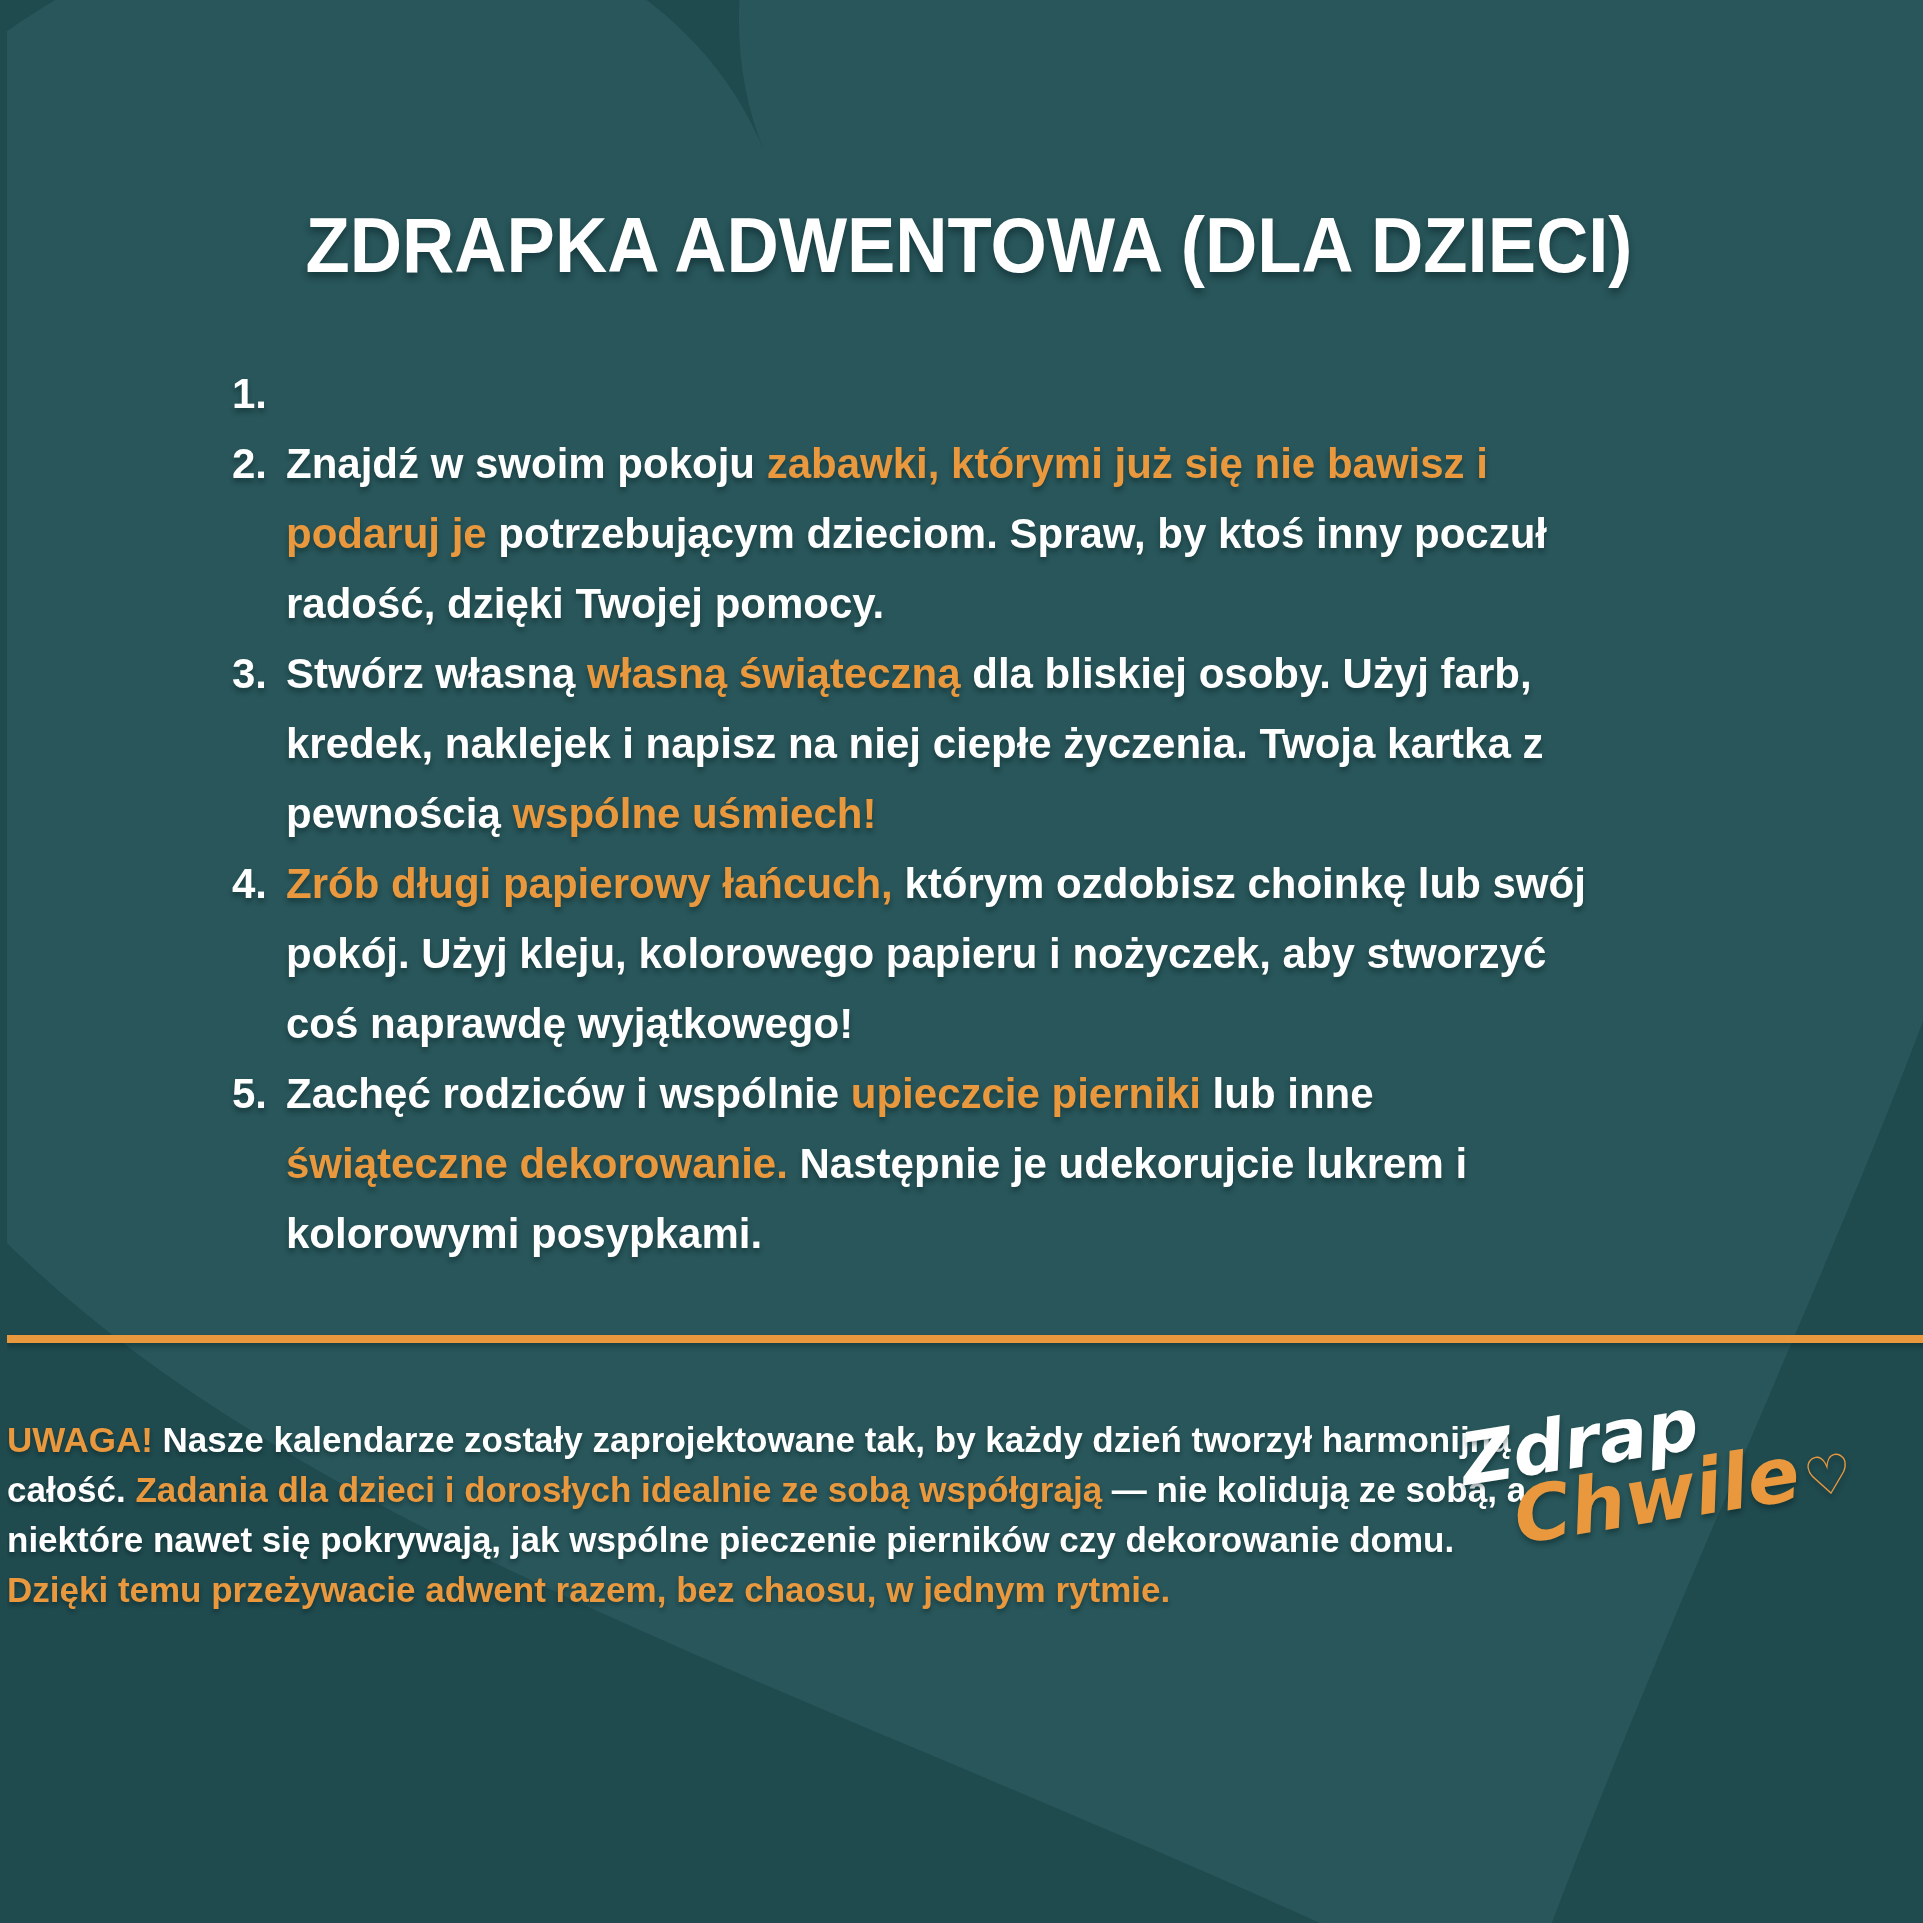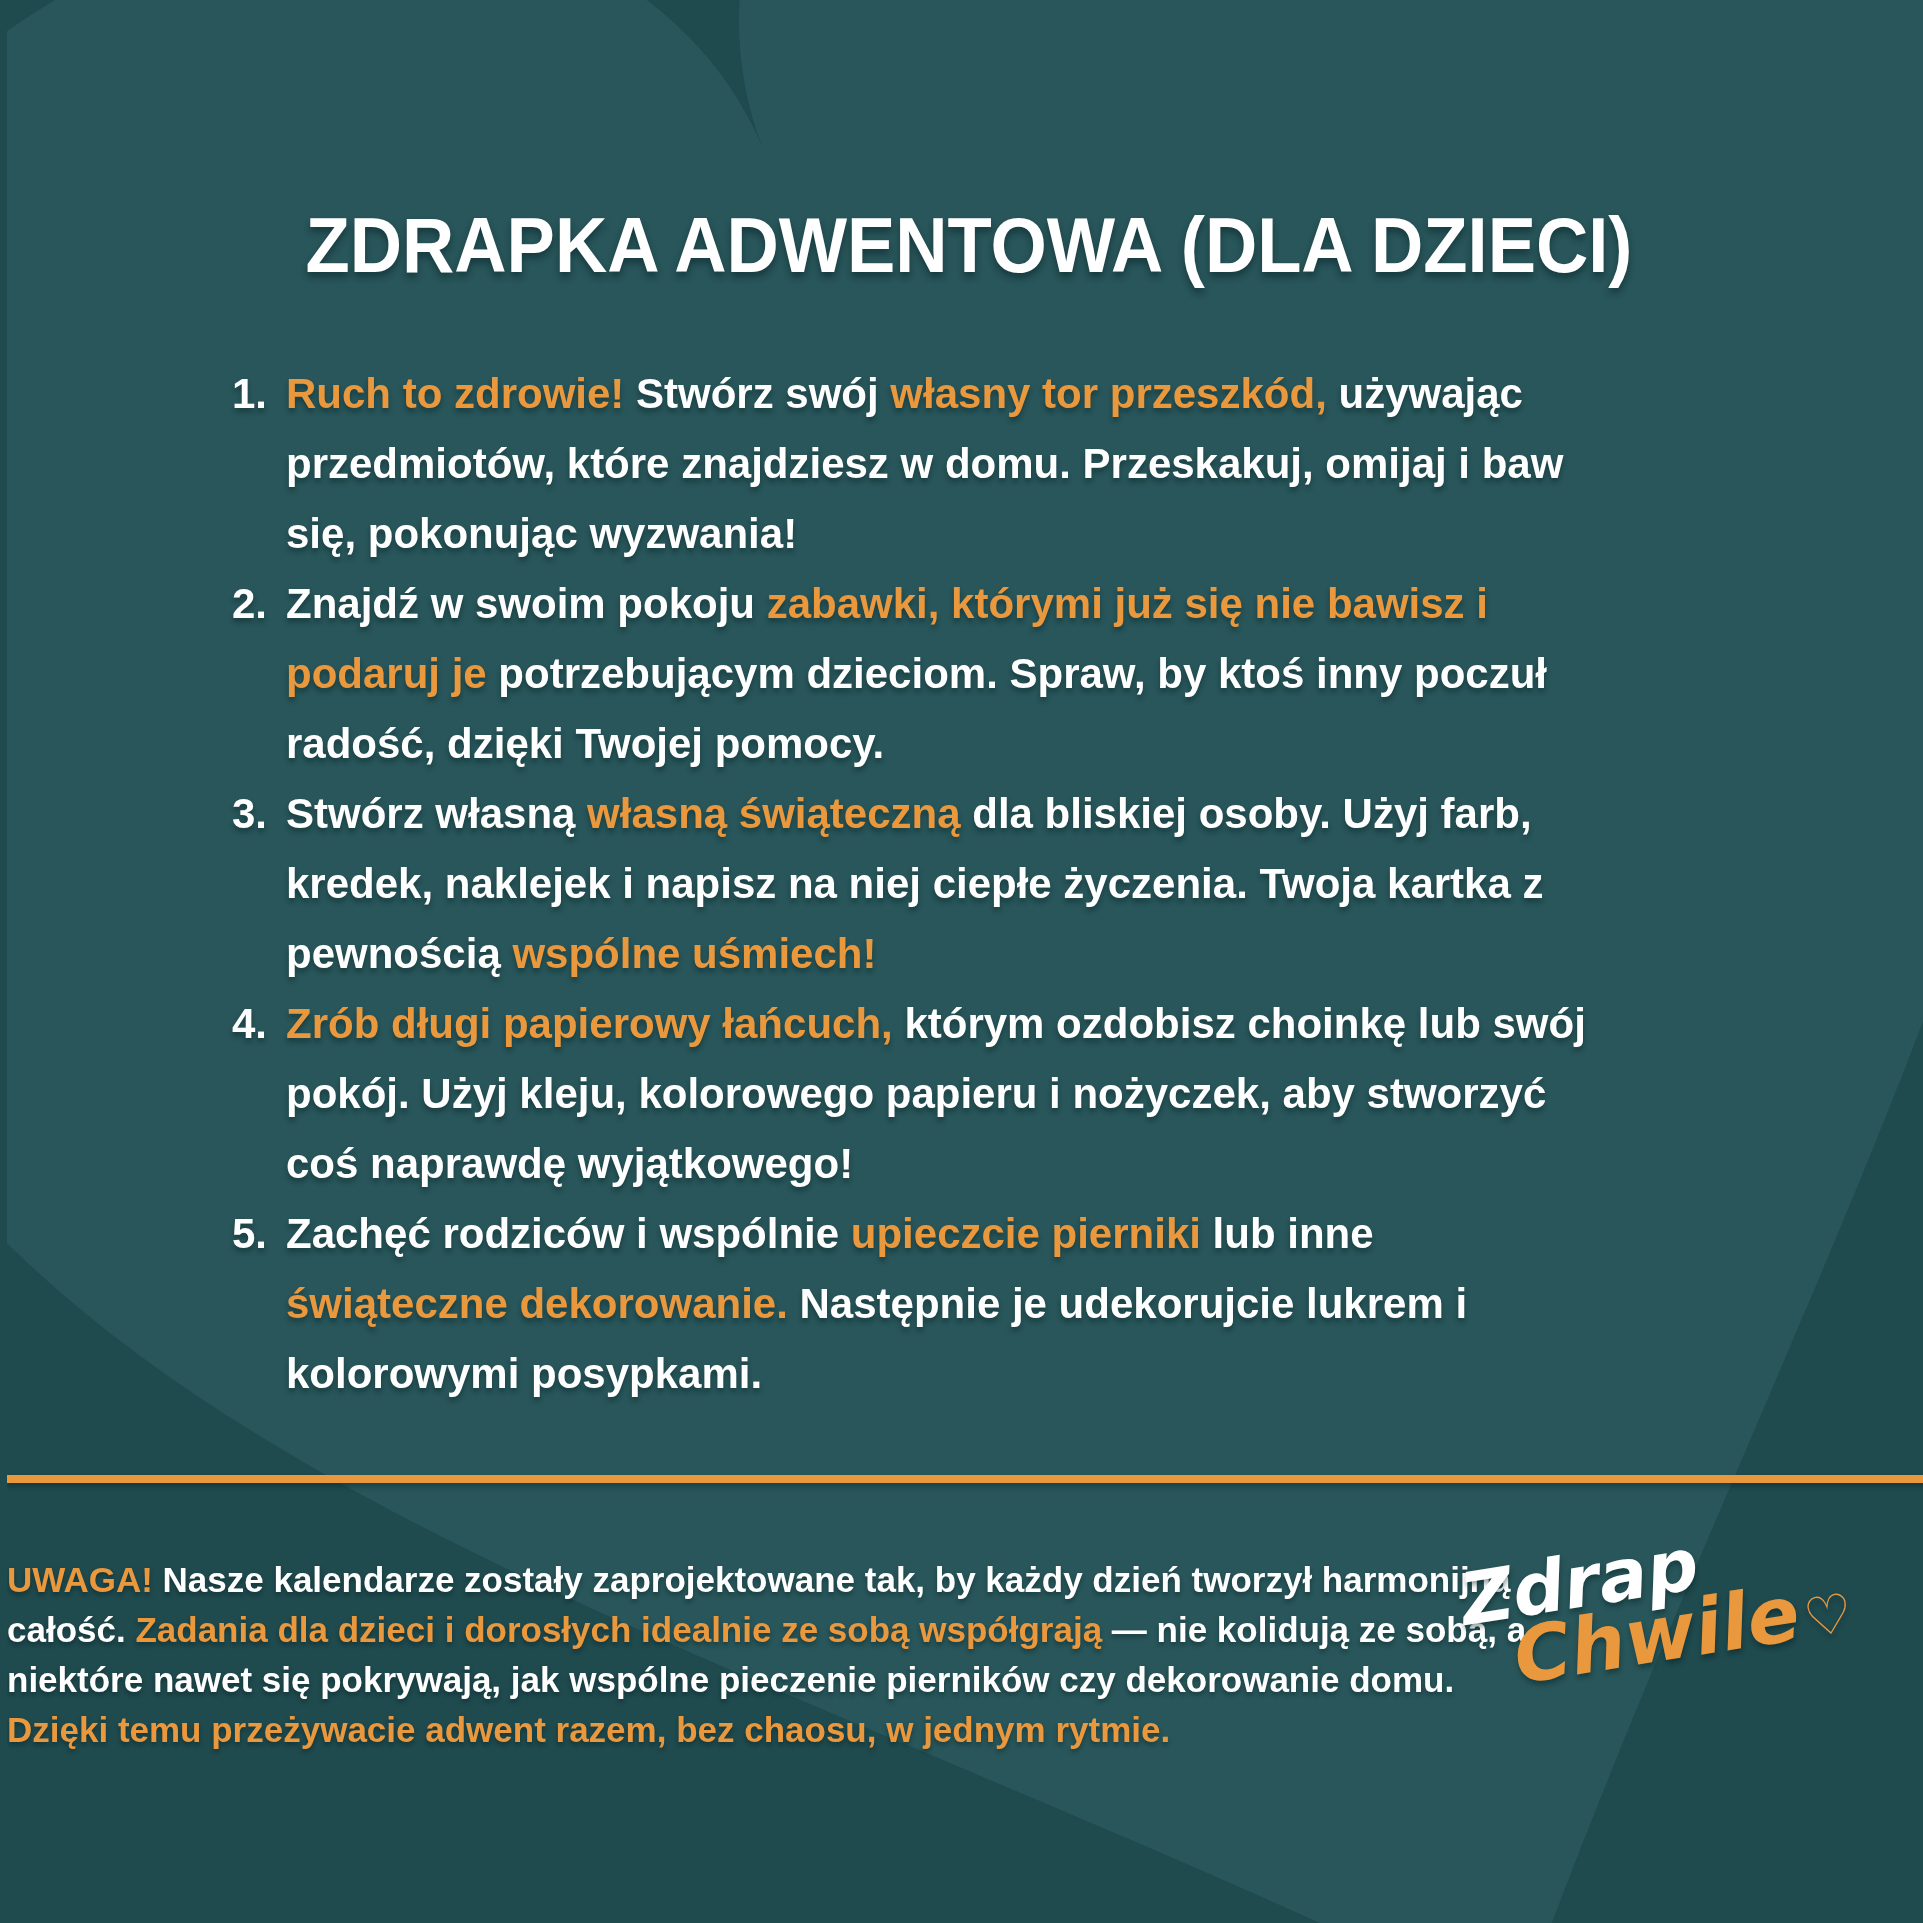--- a/index.html
+++ b/index.html
@@ -145,23 +145,20 @@
   </svg>
 
   <div class="content">
 
     <h1 class="title">ZDRAPKA ADWENTOWA (DLA DZIECI)</h1>
 
 
     <div class="tasks">
       <div class="task">
         <span class="num">1.</span>
-        <span class="body"><span class="seg seg-orange">Ruch to zdrowie!</span><span class="seg seg-white"> Stwórz swój </span><span class="seg seg-orange">własny tor przeszkód,</span><span class="seg seg-white"> używając
-przedmiotów, które znajdziesz w domu. Przeskakuj, omijaj i baw
-się, pokonując wyzwania!</span></span>
       </div>
       <div class="task">
         <span class="num">2.</span>
         <span class="body"><span class="seg seg-white">Znajdź w swoim pokoju </span><span class="seg seg-orange">zabawki, którymi już się nie bawisz i
 podaruj je</span><span class="seg seg-white"> potrzebującym dzieciom. Spraw, by ktoś inny poczuł
 radość, dzięki Twojej pomocy.</span></span>
       </div>
       <div class="task">
         <span class="num">3.</span>
         <span class="body"><span class="seg seg-white">Stwórz własną </span><span class="seg seg-orange">własną świąteczną</span><span class="seg seg-white"> dla bliskiej osoby. Użyj farb,

